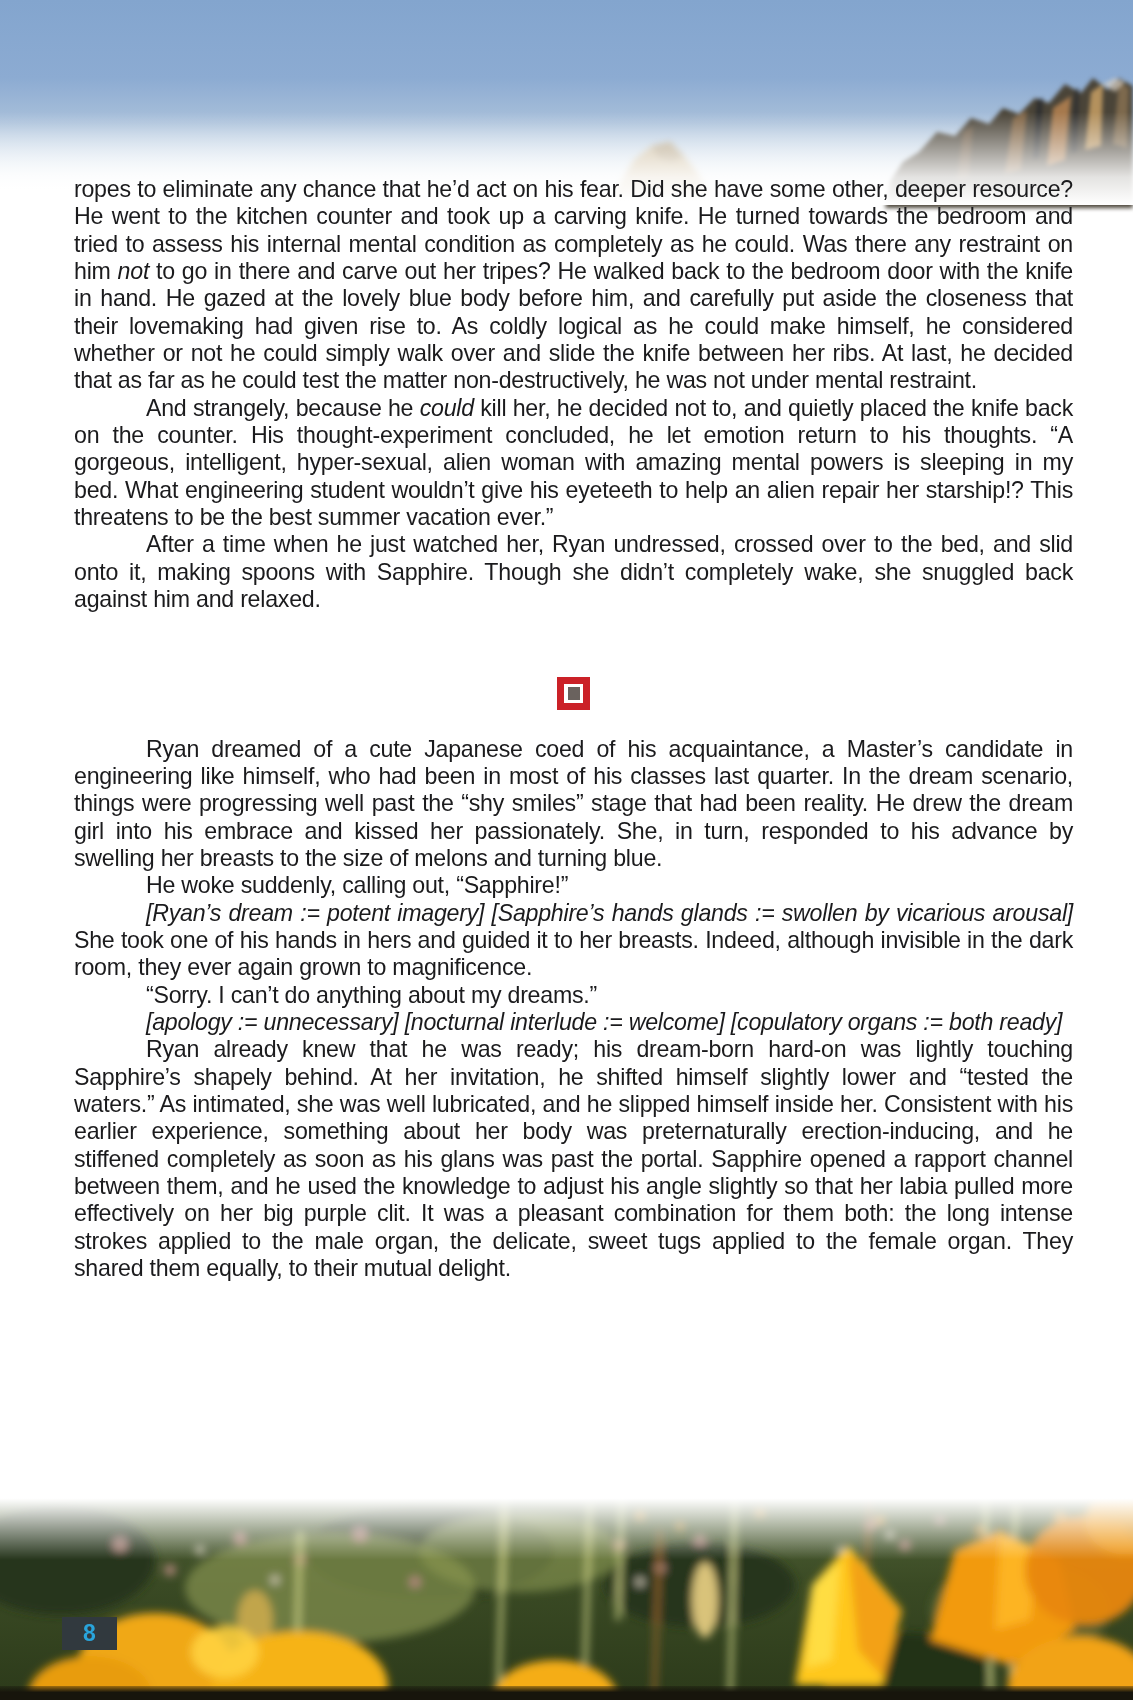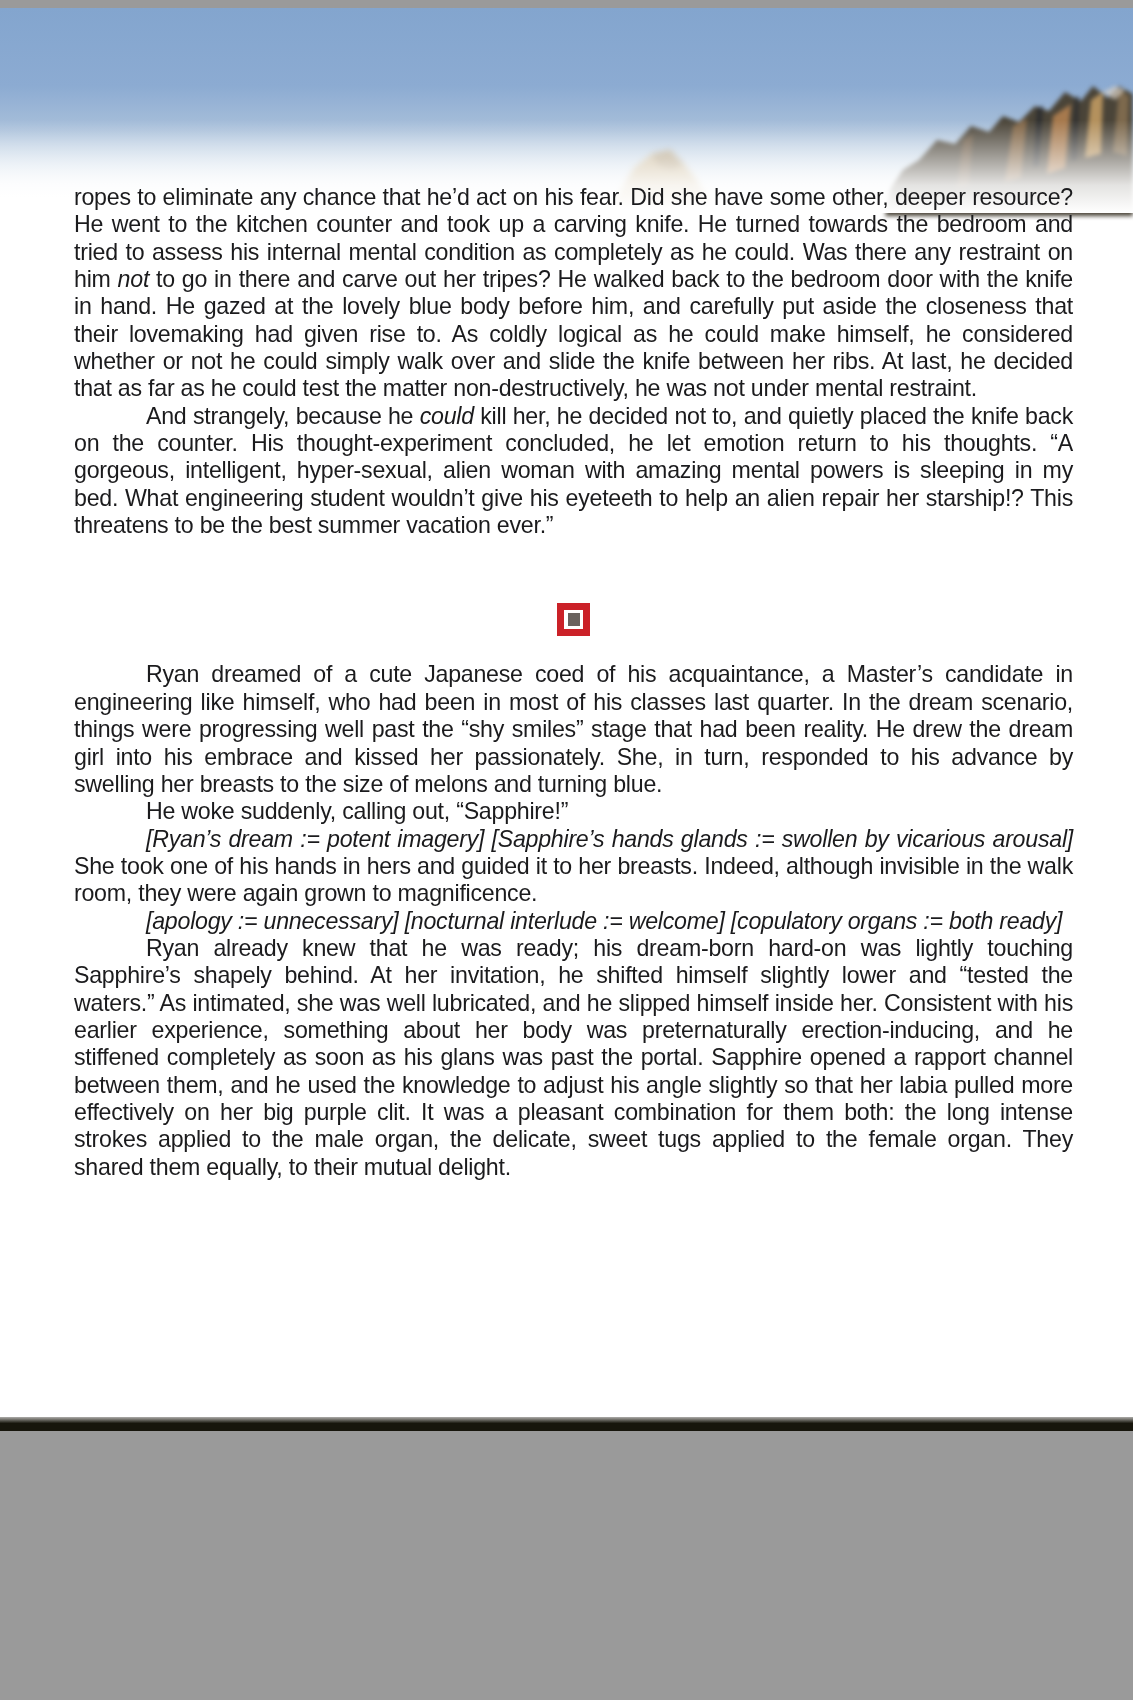--- a/index.html
+++ b/index.html
@@ -1,19 +1,19 @@
 <!DOCTYPE html>
 <html><head>
 <meta charset="utf-8">
 <style>
   html,body{margin:0;padding:0;background:#9a9a9a;}
   .page{
     position:relative;
-    width:1133px;height:1423px;
-    margin:8px auto;
+    width:1133px;height:1700px;
+    margin:0 auto;
     background:#ffffff;
     overflow:hidden;
     font-family:"Liberation Sans", sans-serif;
   }
   
   .sky{
     position:absolute;top:0;left:0;width:1133px;height:205px;
     background:linear-gradient(180deg,
       var(--sky-top,#83a5ce) 0%, #8cabd2 38%, #a9c0da 60%,
       #d7e3ee 78%, #ffffff 93%);
@@ -94,28 +94,30 @@
       <polygon points="234,52 240,50 236,110 230,112" fill="#2b2d30" opacity="0.9"></polygon>
       <polygon points="272,42 276,40 274,104 268,106" fill="#2b2d30" opacity="0.8"></polygon>
       <polygon points="300,36 312,30 322,34 312,44" fill="#d8d0c4" opacity="0.7"></polygon>
     </svg>
     <div class="mist"></div>
   </div>
 
   <div class="text-flow" id="text-flow">
       <p class="para"><span>ropes to eliminate any chance that he’d act on his fear. Did she have some other, deeper resource? He went to the kitchen counter and took up a carving knife. He turned towards the bedroom and tried to assess his internal mental condition as completely as he could. Was there any restraint on him </span><span class="it">not</span><span> to go in there and carve out her tripes? He walked back to the bedroom door with the knife in hand. He gazed at the lovely blue body before him, and carefully put aside the closeness that their lovemaking had given rise to. As coldly logical as he could make himself, he considered whether or not he could simply walk over and slide the knife between her ribs. At last, he decided that as far as he could test the matter non-destructively, he was not under mental restraint.</span></p>
       <p class="para indent"><span>And strangely, because he </span><span class="it">could</span><span> kill her, he decided not to, and quietly placed the knife back on the counter. His thought-experiment concluded, he let emotion return to his thoughts. “A gorgeous, intelligent, hyper-sexual, alien woman with amazing mental powers is sleeping in my bed. What engineering student wouldn’t give his eyeteeth to help an alien repair her starship!? This threatens to be the best summer vacation </span><span class="un">ever</span><span>.”</span></p>
+      <p class="para indent"><span>After a time when he just watched her, Ryan undressed, crossed over to the bed, and slid onto it, making spoons with Sapphire. Though she didn’t completely wake, she snuggled back against him and relaxed.</span></p>
       <div class="separator">
         <div class="sep-outer">
           <div class="sep-inner"></div>
         </div>
       </div>
       <p class="para indent"><span>Ryan dreamed of a cute Japanese coed of his acquaintance, a Master’s candidate in engineering like himself, who had been in most of his classes last quarter. In the dream scenario, things were progressing well past the “shy smiles” stage that had been reality. He drew the dream girl into his embrace and kissed her passionately. She, in turn, responded to his advance by swelling her breasts to the size of melons and turning blue.</span></p>
       <p class="para indent"><span>He woke suddenly, calling out, “Sapphire!”</span></p>
-      <p class="para indent"><span class="it">[Ryan’s dream := potent imagery] [Sapphire’s hands glands := swollen by vicarious arousal]</span><span> She took one of his hands in hers and guided it to her breasts. Indeed, although invisible in the walk room, they were again grown to magnificence.</span></p>
+      <p class="para indent"><span class="it">[Ryan’s dream := potent imagery] [Sapphire’s hands glands := swollen by vicarious arousal]</span><span> She took one of his hands in hers and guided it to her breasts. Indeed, although invisible in the dark room, they ever again grown to magnificence.</span></p>
+      <p class="para indent"><span>“Sorry. I can’t do anything about my dreams.”</span></p>
       <p class="para indent"><span class="it">[apology := unnecessary] [nocturnal interlude := welcome] [copulatory organs := both ready]</span></p>
       <p class="para indent"><span>Ryan already knew that he was ready; his dream-born hard-on was lightly touching Sapphire’s shapely behind. At her invitation, he shifted himself slightly lower and “tested the waters.” As intimated, she was well lubricated, and he slipped himself inside her. Consistent with his earlier experience, something about her body was preternaturally erection-inducing, and he stiffened completely as soon as his glans was past the portal. Sapphire opened a rapport channel between them, and he used the knowledge to adjust his angle slightly so that her labia pulled more effectively on her big purple clit. It was a pleasant combination for them both: the long intense strokes applied to the male organ, the delicate, sweet tugs applied to the female organ. They shared them equally, to their mutual delight.</span></p>
     </div>
 
   <div class="flowers">
     <svg width="1133" height="210" viewBox="0 0 1133 210">
       <defs>
         <linearGradient id="grassbg" x1="0" y1="0" x2="0" y2="1">
           <stop offset="0" stop-color="#55663a"></stop>
           <stop offset="0.45" stop-color="#3a4a24"></stop>

